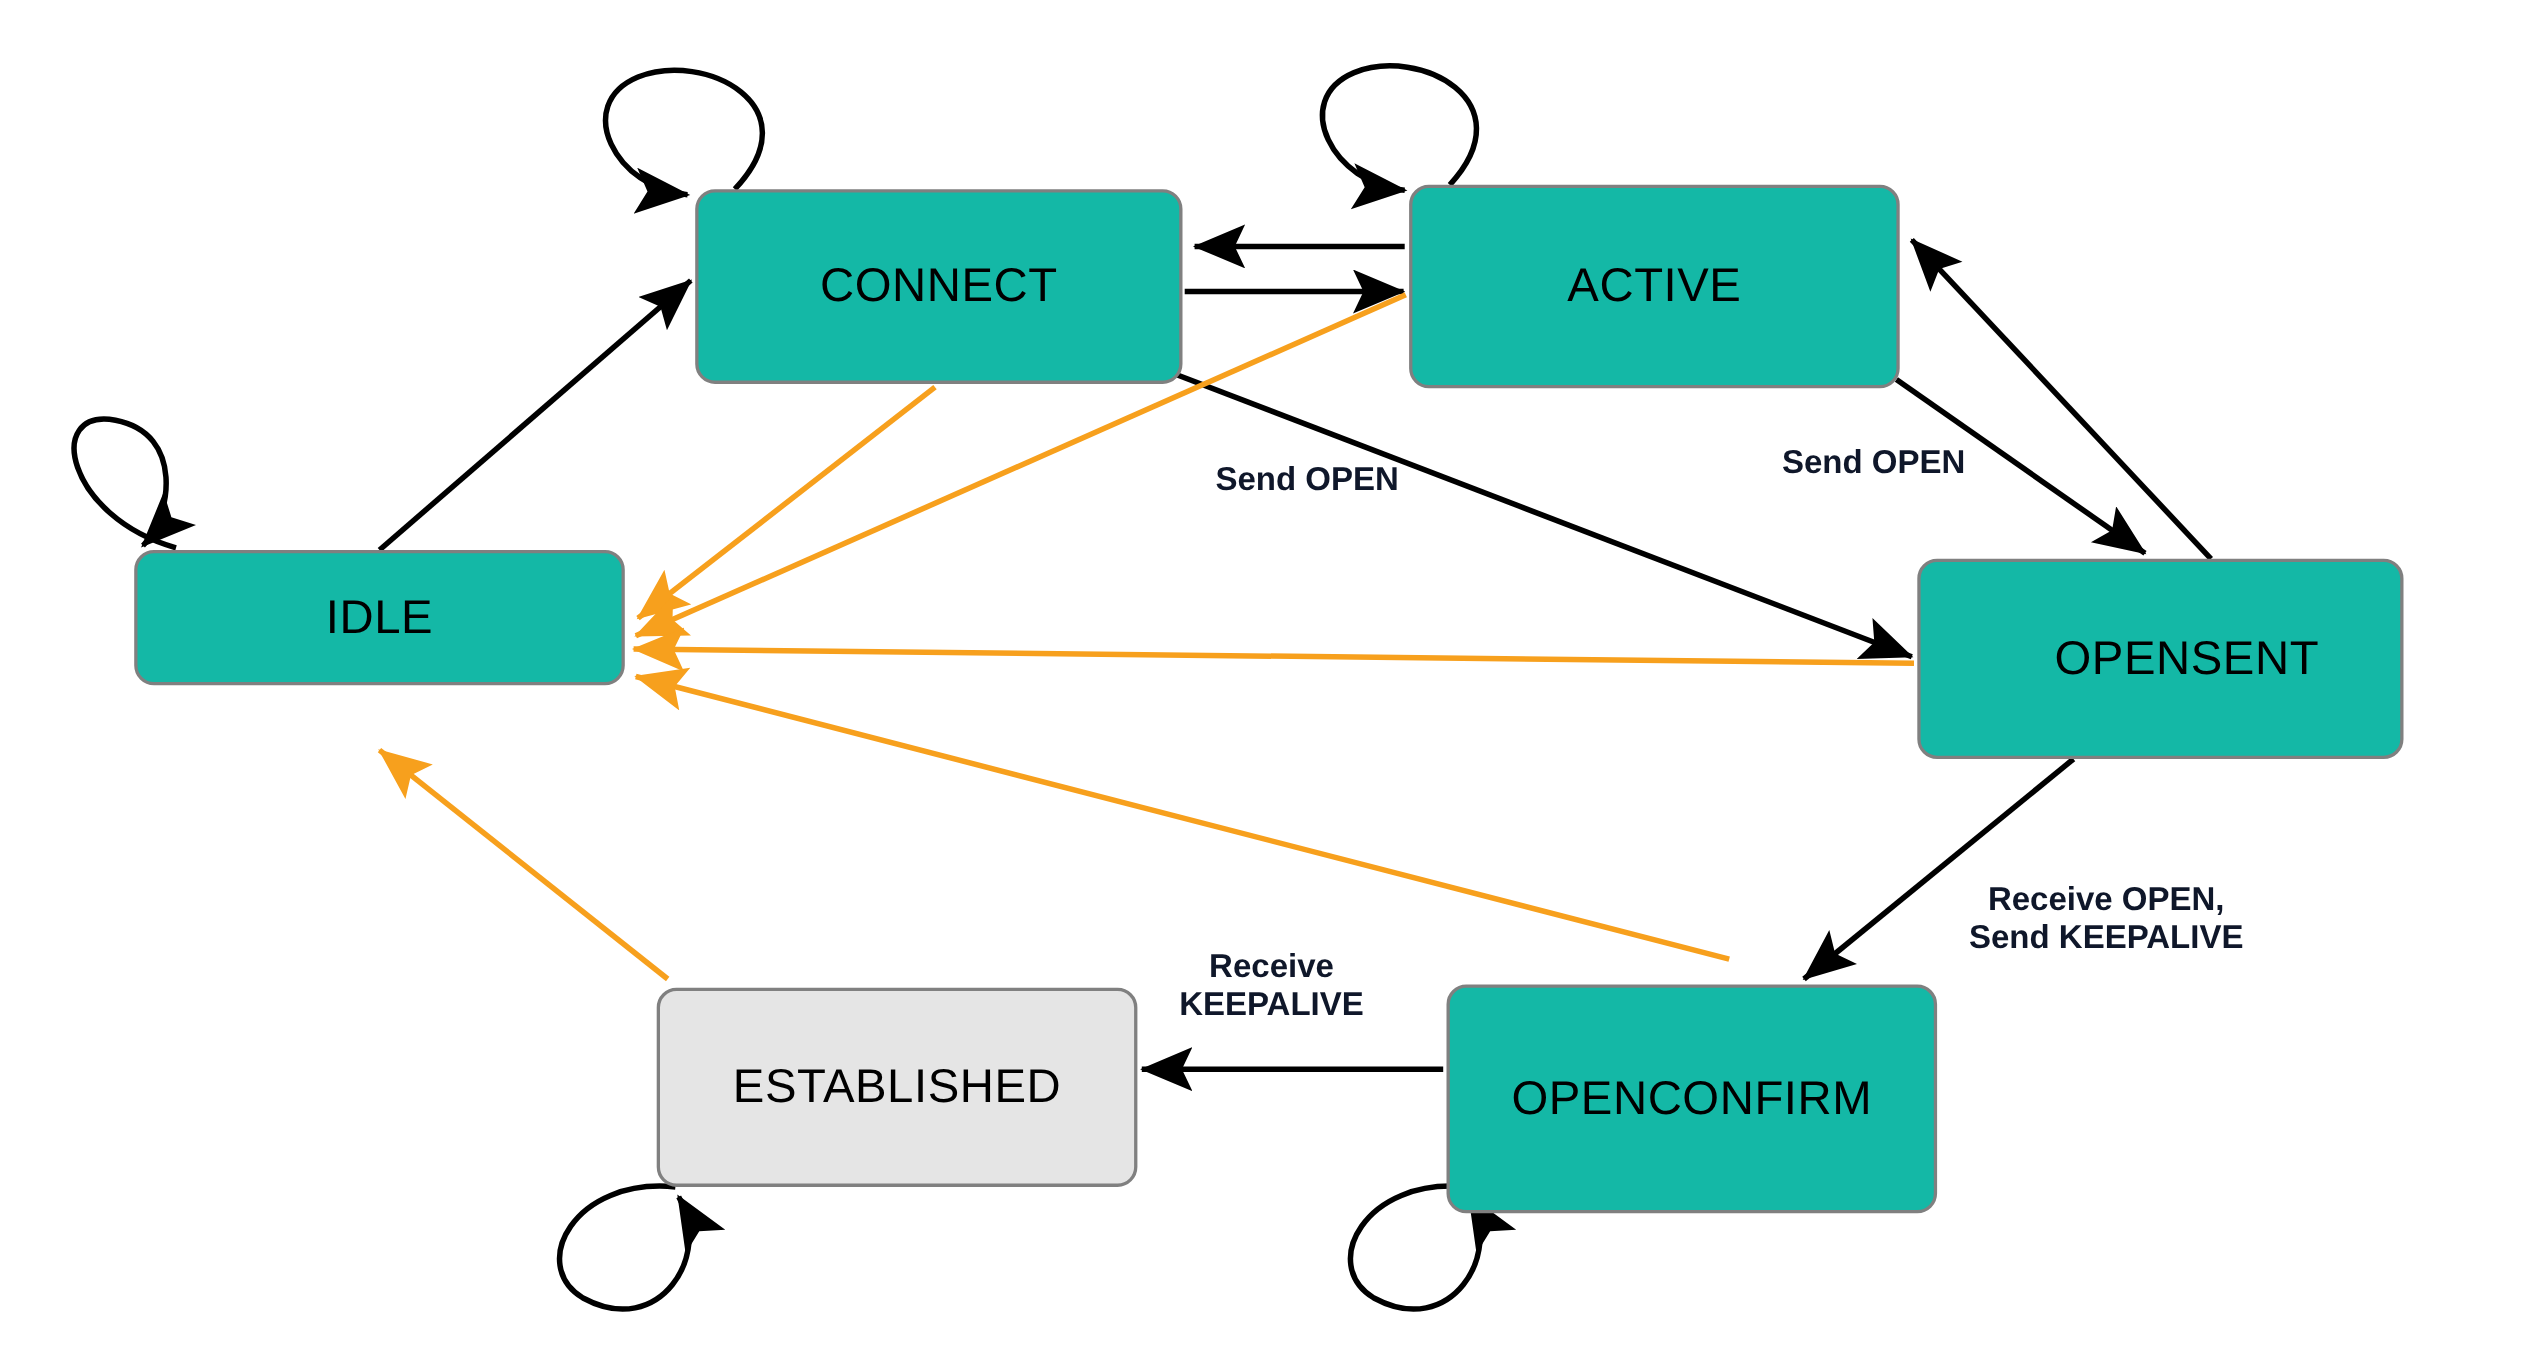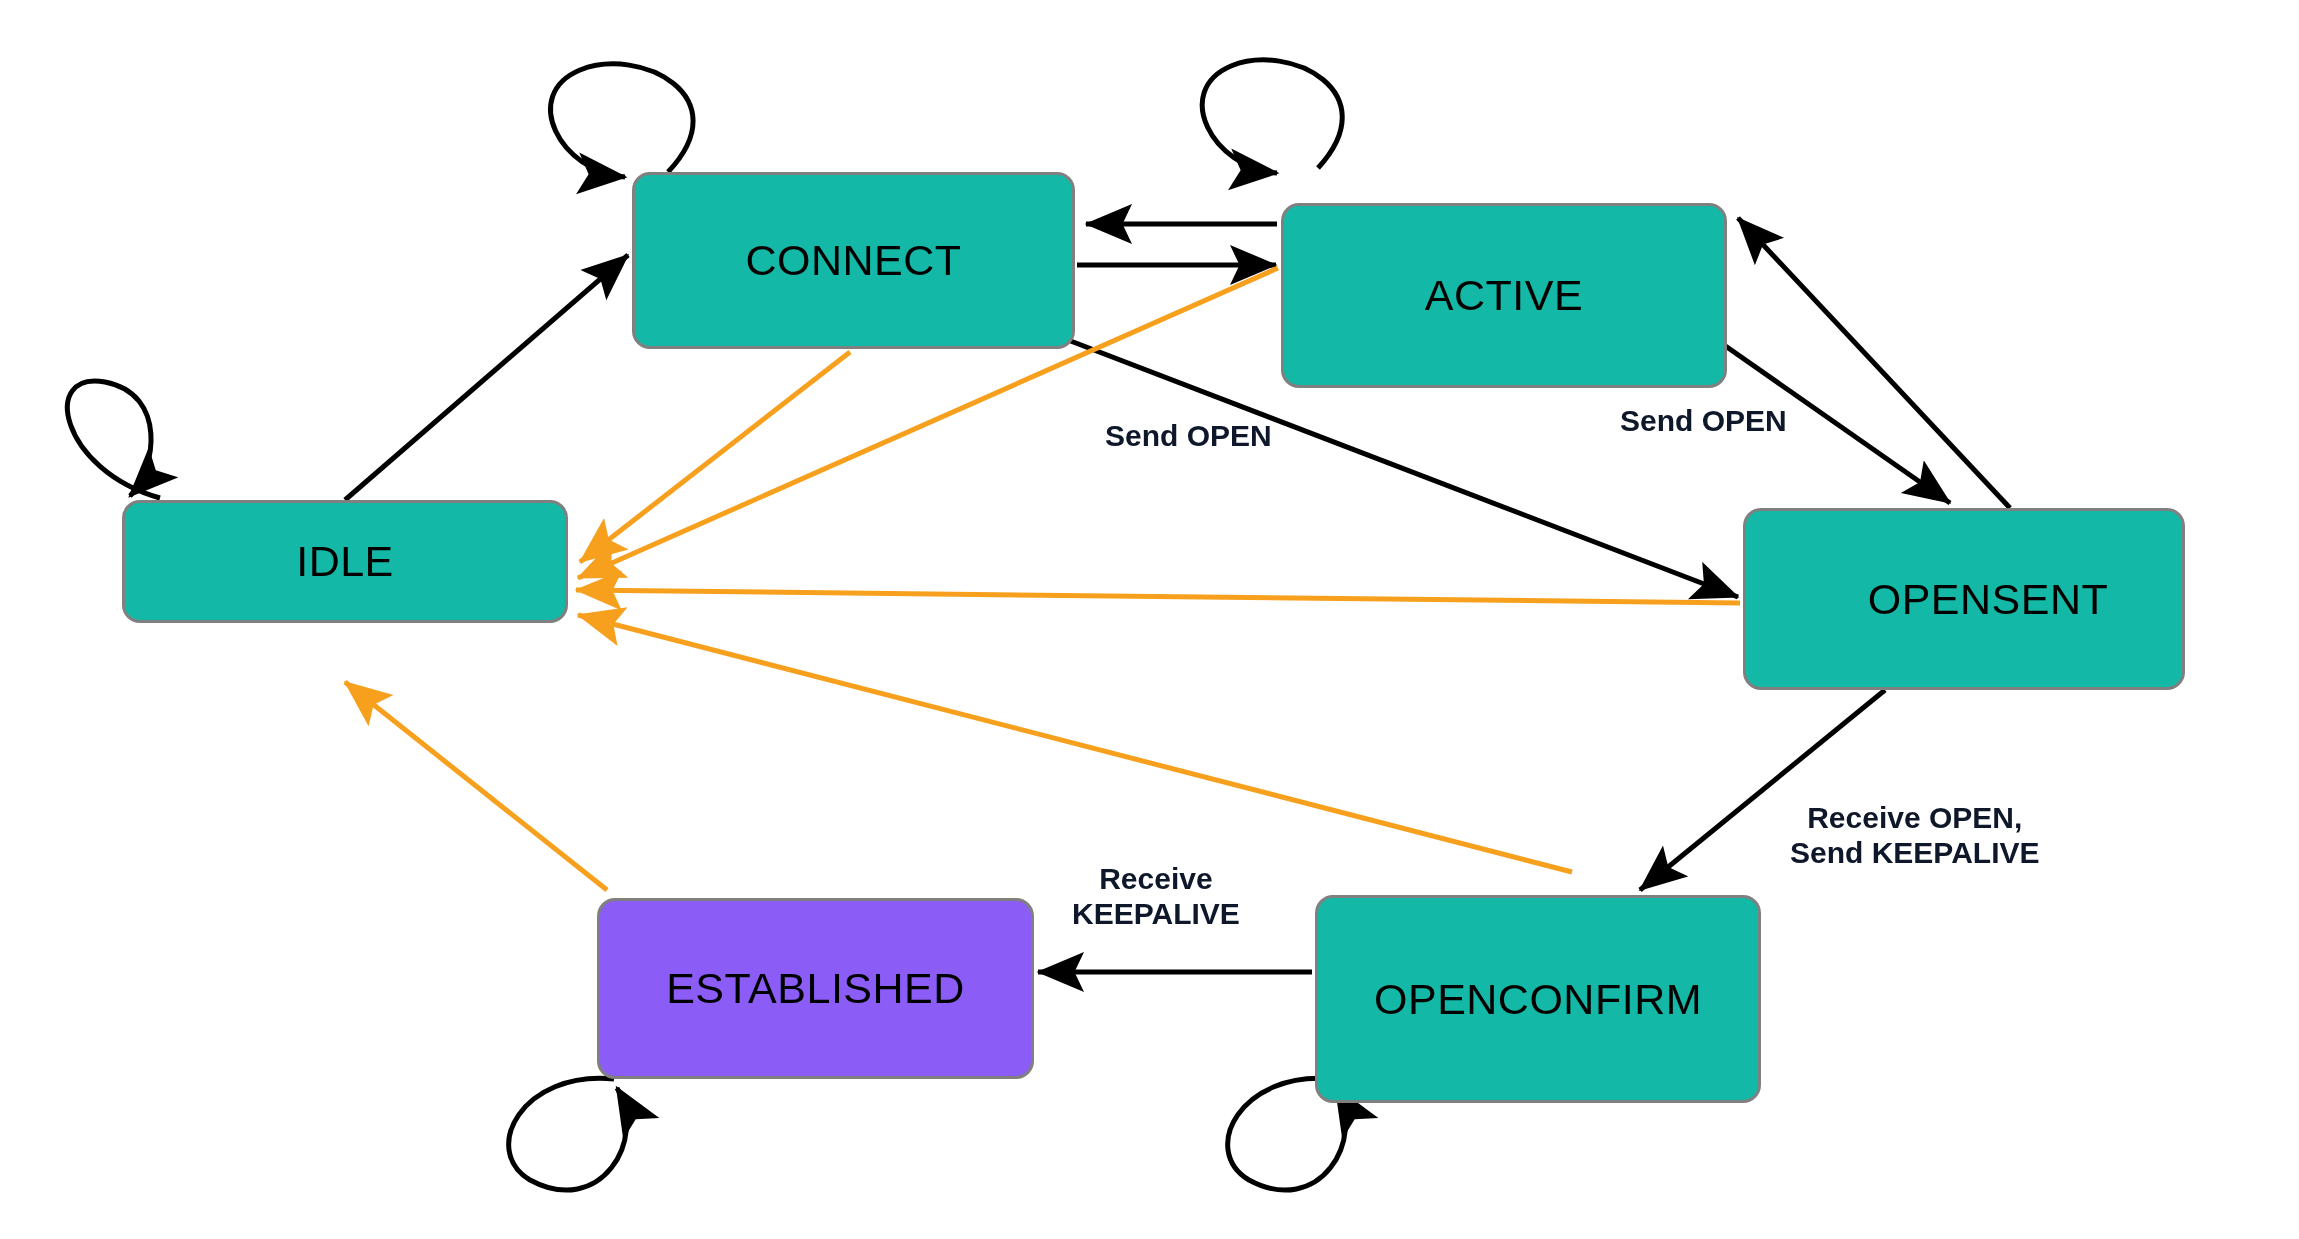--- a/index.html
+++ b/index.html
@@ -31,21 +31,21 @@
     display: flex;
     align-items: center;
     justify-content: center;
     color: #000000;
     font-size: 43px;
     font-weight: 400;
     letter-spacing: 0.5px;
     z-index: 5;
   }
   .node.state-established {
-    background: #8b5cf6;
+    background: #e5e5e5;
   }
   .edge-label {
     position: absolute;
     color: #0f172a;
     font-size: 30px;
     font-weight: bold;
     line-height: 1.18;
     text-align: center;
     white-space: pre;
     z-index: 6;
@@ -107,21 +107,21 @@
   </svg>
 
   <div class="node" style="left:122px; top:500px; width:446px; height:123px;">
     <span>IDLE</span>
   </div>
 
   <div class="node" style="left:632px; top:172px; width:443px; height:177px;">
     <span>CONNECT</span>
   </div>
 
-  <div class="node" style="left:1281px; top:168px; width:446px; height:185px;margin-top:35px;">
+  <div class="node" style="left:1281px; top:168px; width:446px; height:185px;">
     <span>ACTIVE</span>
   </div>
 
   <div class="node" style="left:1743px; top:508px; width:442px; height:182px;padding-left:48px;">
     <span>OPENSENT</span>
   </div>
 
   <div class="node" style="left:1315px; top:895px; width:446px; height:208px;">
     <span>OPENCONFIRM</span>
   </div>

